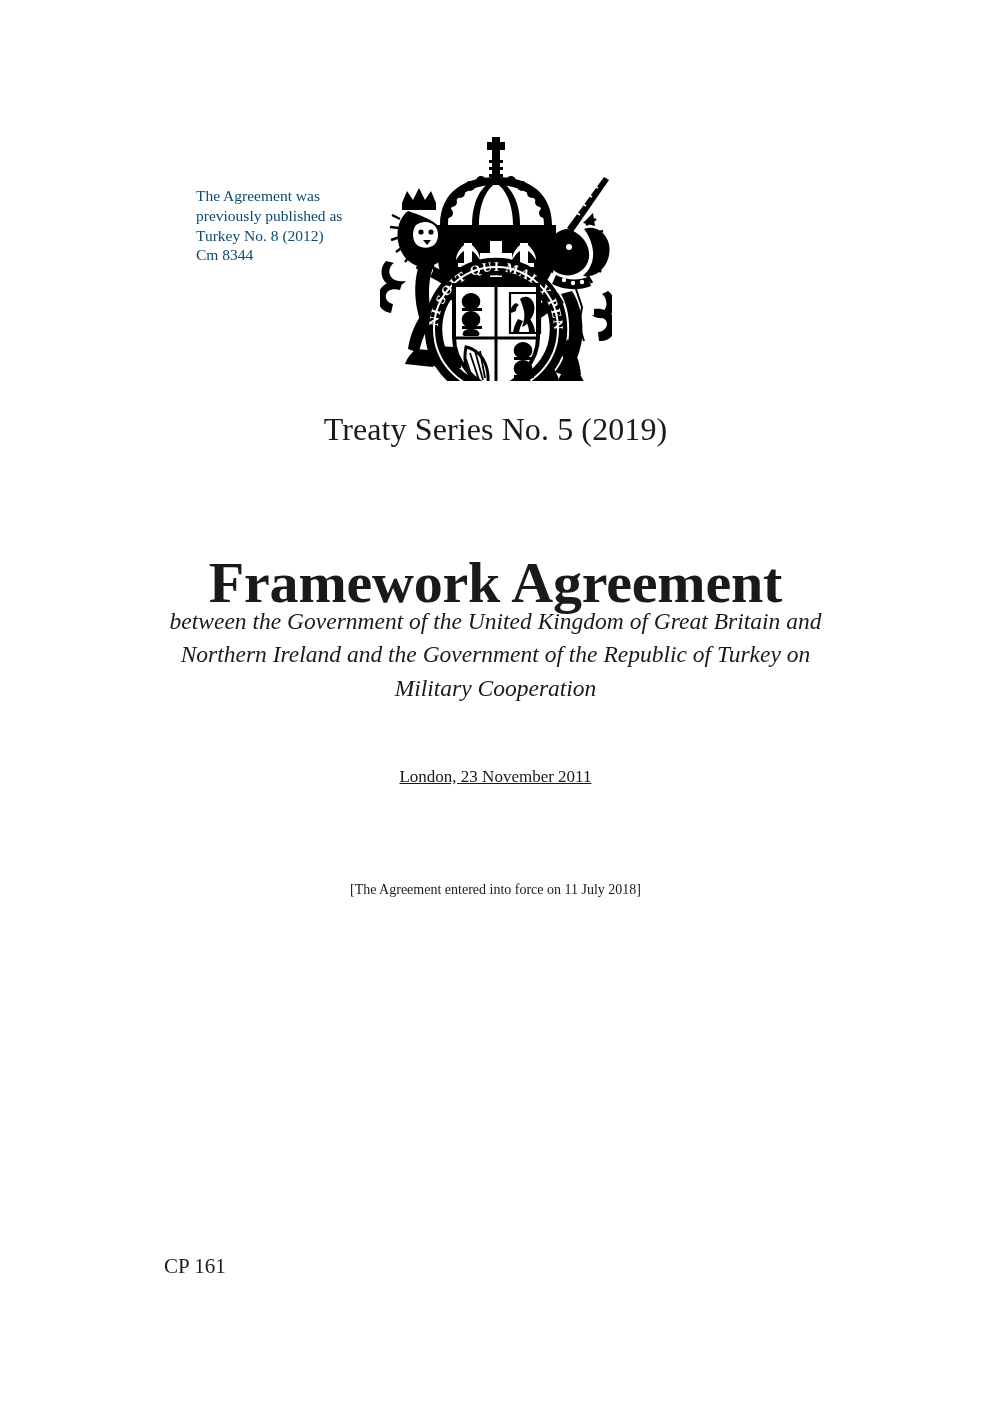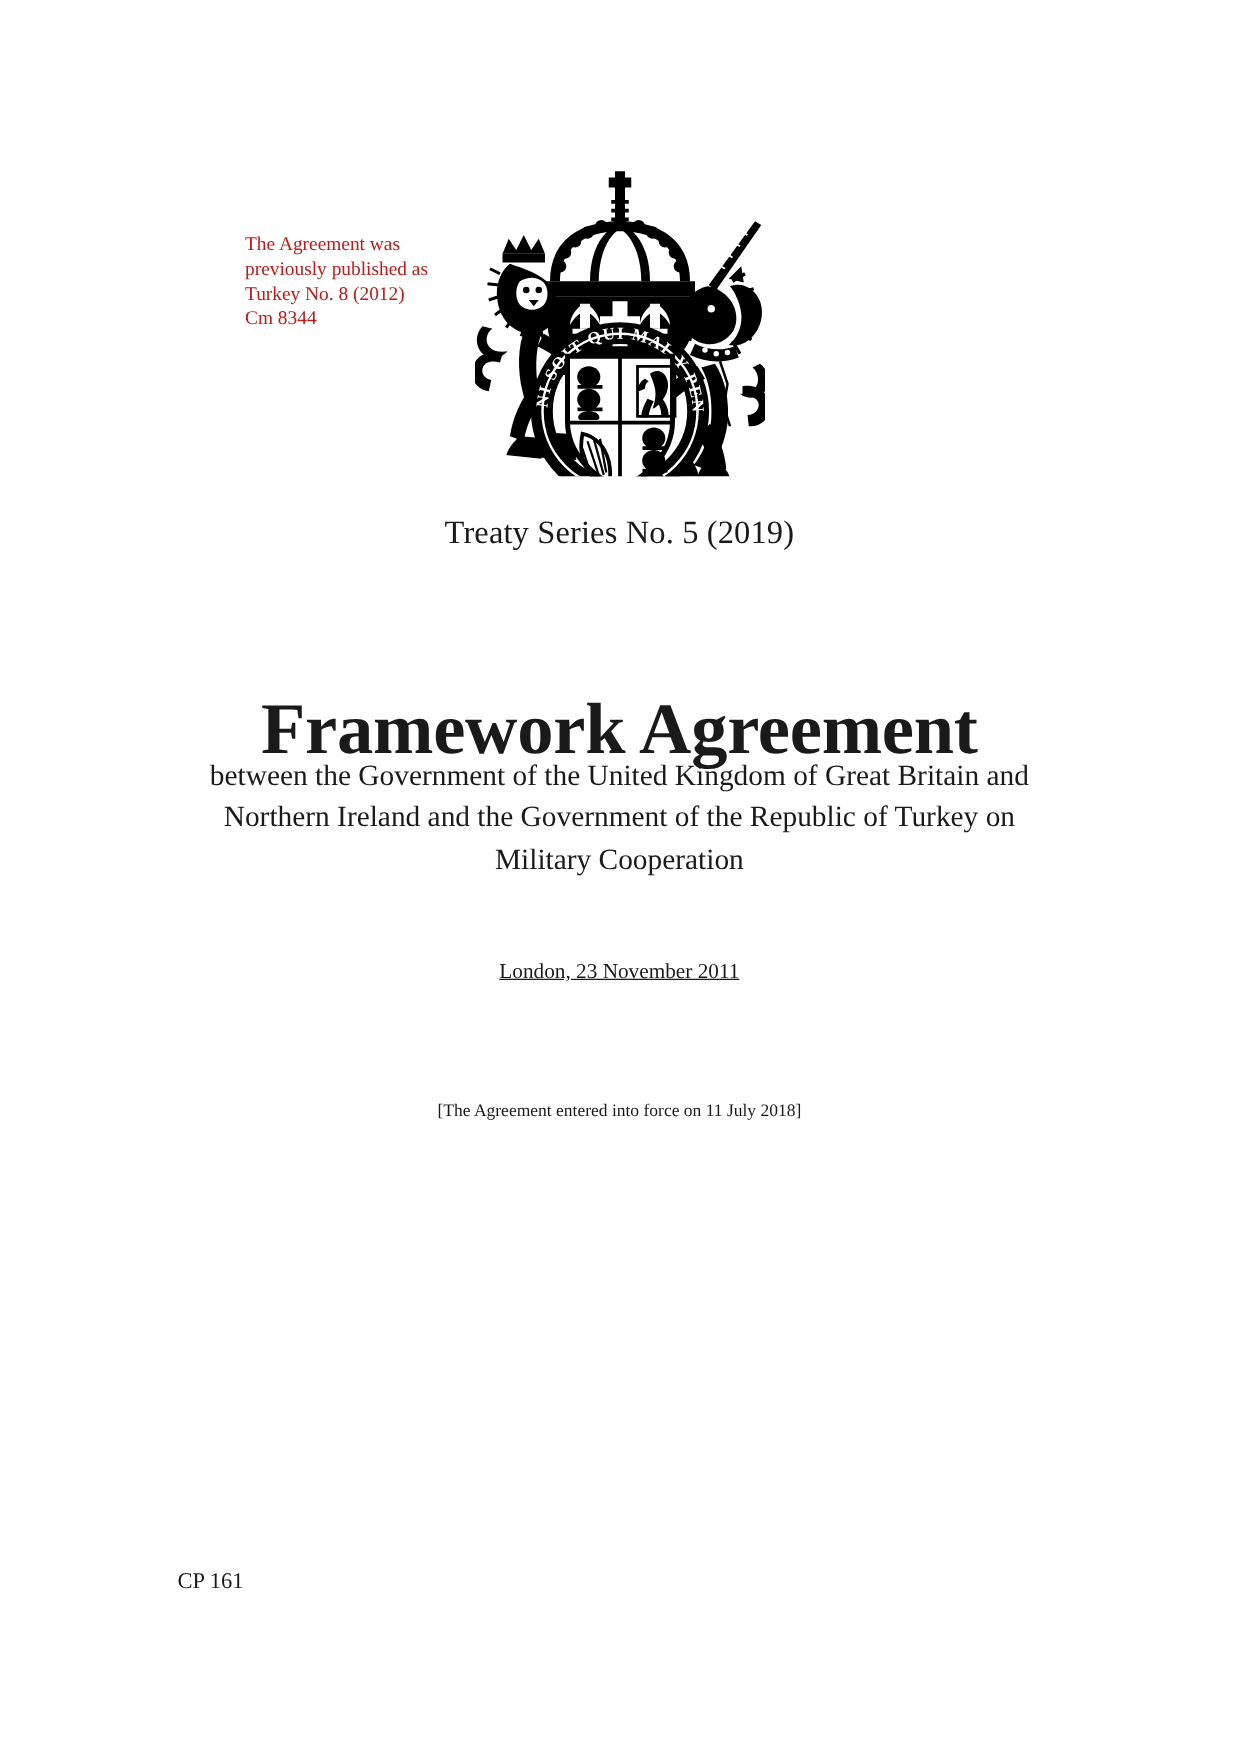--- a/index.html
+++ b/index.html
@@ -21,21 +21,21 @@
   }
 
   
   .prev-note {
     position: absolute;
     left: 196px;
     top: 186px;
     width: 170px;
     font-size: 15.5px;
     line-height: 1.28;
-    color: #b91c1c;
+    color: #0c4a6e;
     text-align: left;
   }
   .prev-note div { white-space: nowrap; }
 
   
   .arms {
     position: absolute;
     left: 0;
     right: 0;
     top: 133px;
@@ -47,37 +47,38 @@
   
   .centre {
     position: absolute;
     left: 0;
     right: 0;
     text-align: center;
   }
 
   .treaty-series {
     top: 410px;
-    font-size: 26px;
+    font-size: 32px;
     line-height: 1.2;
     letter-spacing: 0.1px;
   }
 
   .doc-title {
     top: 512px;
     font-size: 58px;
     line-height: 1.12;
     letter-spacing: -0.2px;
   }
 
   .doc-subtitle {
     top: 605px;
     font-size: 23.5px;
     line-height: 1.42;
     padding: 0 148px;
+    font-style: italic;
   }
 
   .place-date {
     top: 767px;
     font-size: 17px;
     text-decoration: underline;
   }
 
   .force-note {
     top: 882px;
@@ -87,23 +88,23 @@
   .presented {
     top: 1094px;
     font-size: 18.5px;
     font-style: italic;
     line-height: 1.47;
   }
 
   
   .cp-number {
     position: absolute;
-    left: 142px;
+    left: 164px;
     top: 1254px;
-    font-size: 18px;
+    font-size: 21px;
   }
 </style>
 </head>
 <body>
 
 <div class="page">
 
   <div class="prev-note">
     <div>The Agreement was</div>
     <div>previously published as</div>

